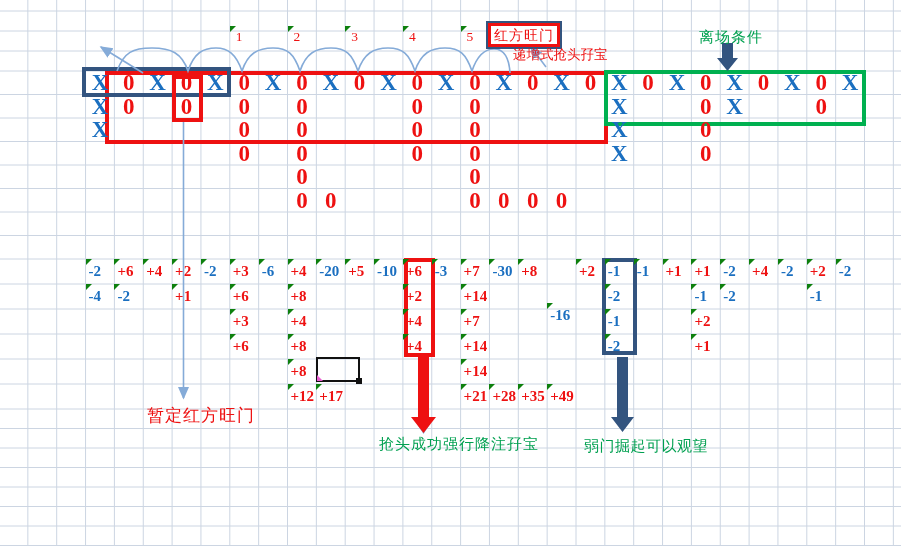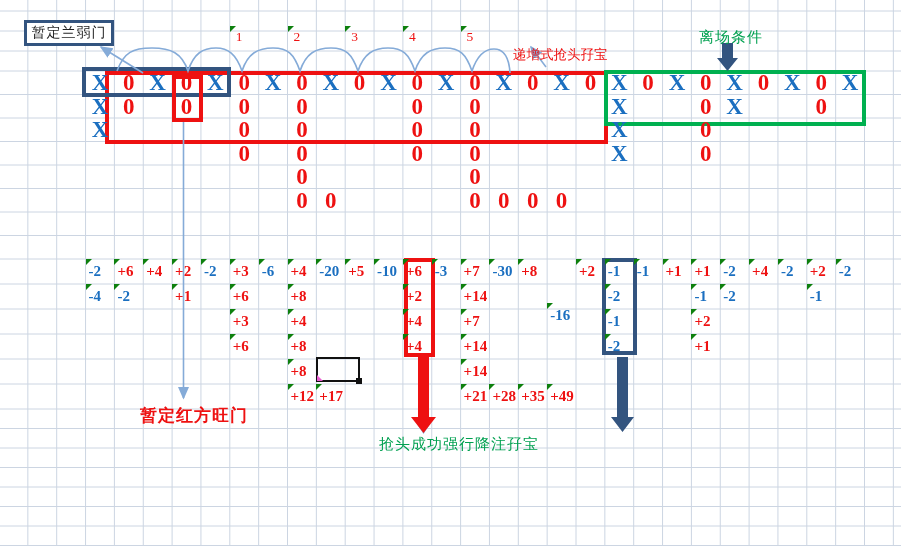--- a/index.html
+++ b/index.html
@@ -30,21 +30,21 @@
   #sel-tag{position:absolute;left:-1px;bottom:-1px;width:0;height:0;
         border-bottom:6px solid #e95fd0;border-right:6px solid transparent;}
   #box-weak{left:24px;top:20px;width:90px;height:26px;border:3px solid var(--navy);z-index:6;
         display:flex;align-items:center;justify-content:center;background:#fff;}
   #box-weak .t{font-size:14px;letter-spacing:1px;color:#1f1f1f;}
   #box-strong{left:486px;top:21px;border:2px solid var(--navy);z-index:6;background:#fff;}
   #box-strong .inner{border:3px solid var(--o-red);padding:0 3px;}
   #box-strong .t{font-size:14px;line-height:15px;letter-spacing:1px;color:var(--o-red);}
   #lbl-incr{left:496px;top:47px;font-size:13.5px;color:var(--o-red);margin-left:17px;}
   #lbl-exit{left:699px;top:28px;font-size:15px;letter-spacing:1px;color:var(--green-text);}
-  #lbl-tent{left:140px;top:406px;font-size:17px;font-weight:bold;letter-spacing:1px;color:var(--o-red);}
+  #lbl-tent{left:147px;top:406px;font-size:17px;font-weight:normal;letter-spacing:1px;color:var(--o-red);}
   #lbl-grab{left:379px;top:435px;font-size:15px;letter-spacing:1px;color:var(--green-text);}
   #lbl-weakrise{left:584px;top:437px;font-size:15px;letter-spacing:0.5px;color:var(--green-text);}
 </style>
 </head>
 <body>
 
 <div class="stage">
 
   <svg id="gridsvg" class="layer" width="901" height="546">
       <line x1="27.85" x2="27.85" y1="0" y2="546" stroke="#ccd5e2" stroke-width="1"></line>
@@ -257,20 +257,23 @@
          C478,53 486,49 494,49 C504,49 509,57 510,73" fill="none" stroke="var(--light-blue)" stroke-width="1.6"></path>
     <line x1="143" y1="73" x2="101" y2="47" stroke="var(--light-blue)" stroke-width="1.6" marker-end="url(#ah)"></line>
     <line x1="546" y1="67" x2="531" y2="47" stroke="var(--light-blue)" stroke-width="1.6" marker-end="url(#ah)"></line>
     <line x1="183.5" y1="122" x2="183.5" y2="398" stroke="var(--light-blue)" stroke-width="1.6" marker-end="url(#ah)"></line>
     <polygon points="722,43 733,43 733,58 738,58 727.5,71 717,58 722,58" fill="var(--navy)"></polygon>
     <polygon points="417,424 430,424 423.5,434" fill="var(--light-blue)"></polygon>
     <polygon points="418,357 429,357 429,417 436,417 423.5,433 411,417 418,417" fill="var(--o-red)"></polygon>
     <polygon points="617,357 628,357 628,417 634,417 622.5,432 611,417 617,417" fill="var(--navy)"></polygon>
   </svg>
 
-  <div class="box" id="box-weak">
-    <span class="t">暂定兰弱门</span>
+  <div class="box" id="box-strong">
+    <div class="inner">
+      <span class="t">红方旺门</span>
+    </div>
   </div>
   <div class="lbl" id="lbl-incr">递增式抢头孖宝</div>
   <div class="lbl" id="lbl-exit">离场条件</div>
   <div class="lbl" id="lbl-tent">暂定红方旺门</div>
   <div class="lbl" id="lbl-grab">抢头成功强行降注孖宝</div>
+  <div class="lbl" id="lbl-weakrise">弱门掘起可以观望</div>
 </div>
 
 </body></html>

